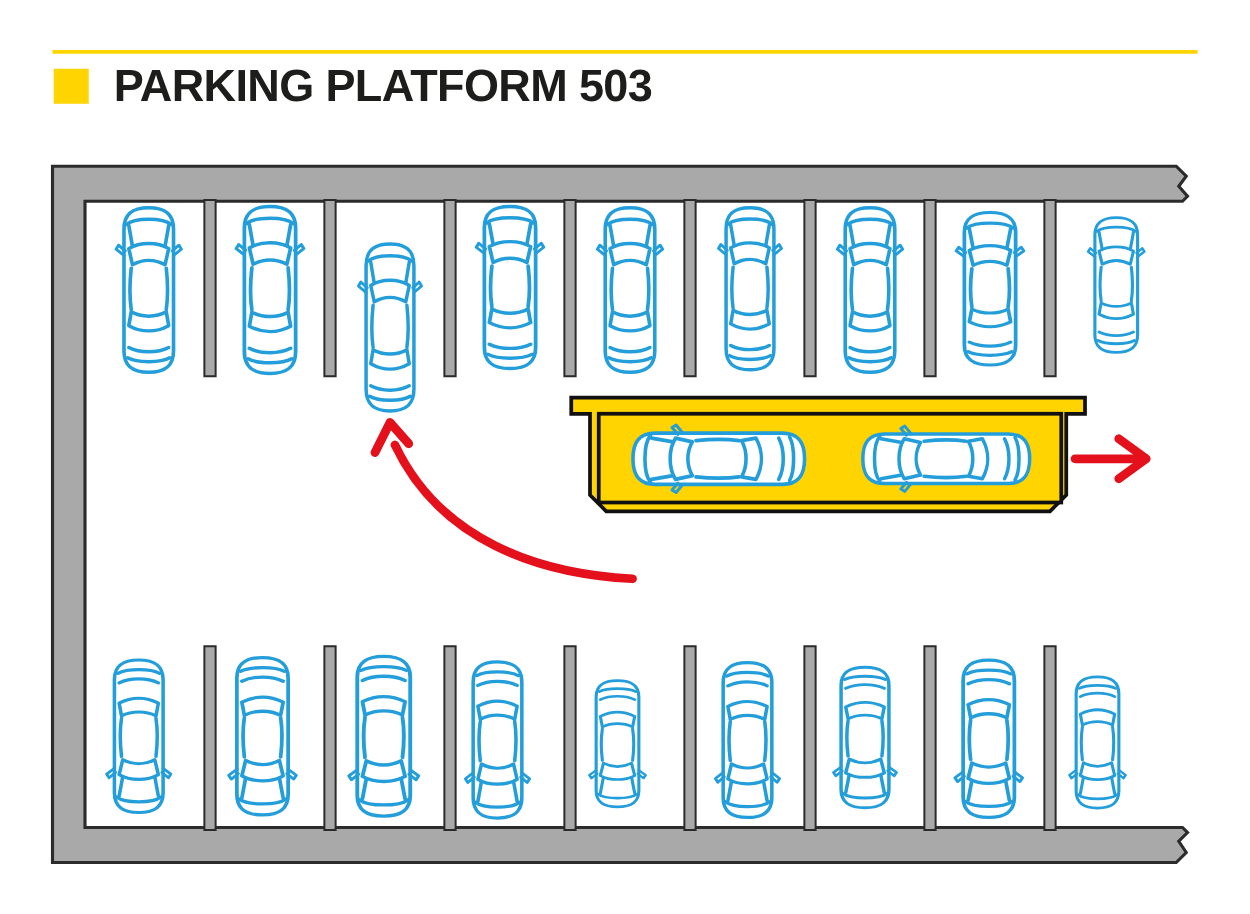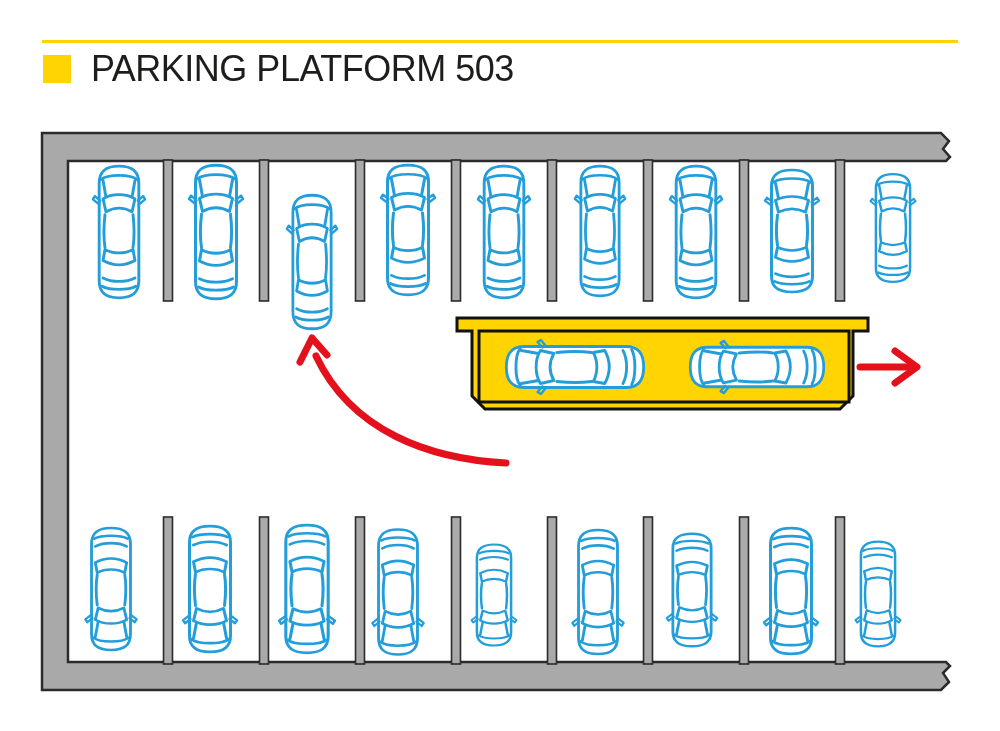--- a/index.html
+++ b/index.html
@@ -21,21 +21,21 @@
   .accent-rule{
     position:absolute;left:42px;top:40px;width:916px;height:3px;
     background:var(--yellow);
   }
   .title-bullet{
     position:absolute;left:43px;top:55px;width:28px;height:28px;
     background:var(--yellow);
   }
   h1.page-title{
     position:absolute;left:91px;top:51px;margin:0;
-    font-size:36px;line-height:36px;font-weight:400;letter-spacing:-0.5px;
+    font-size:36px;line-height:36px;font-weight:700;letter-spacing:-0.5px;
     color:var(--ink);
     white-space:nowrap;
   }
   svg.diagram{
     position:absolute;left:0;top:0;width:1000px;height:731px;display:block;
   }
 </style>
 </head>
 <body>
 

